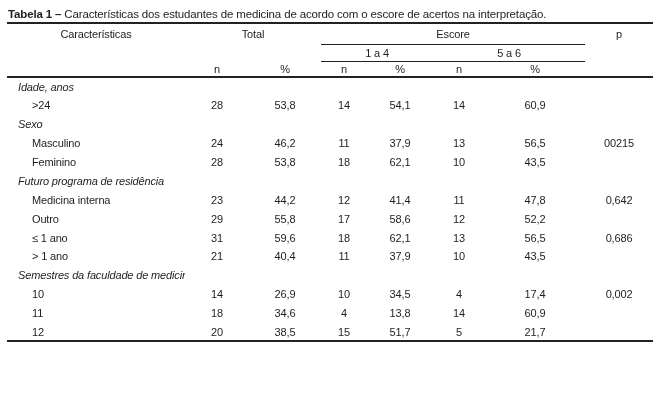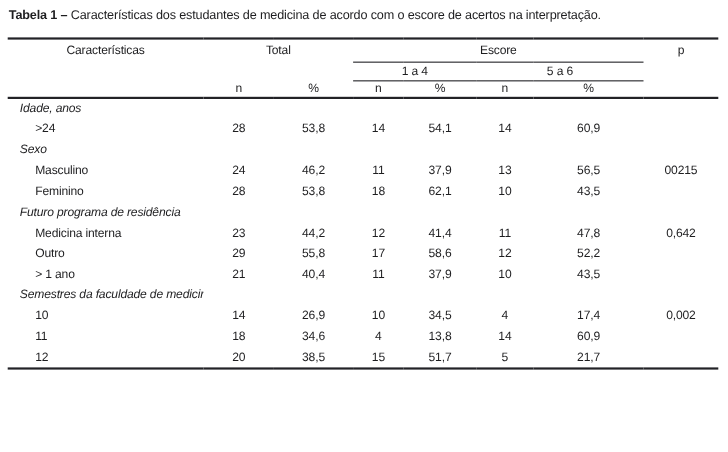--- a/index.html
+++ b/index.html
@@ -13,21 +13,21 @@
   .page { width:526px; height:411px; padding:7px 7px 0 7px; background:#fff; }
 
   .title-line {
     font-size:11.5px; line-height:15px; letter-spacing:-0.15px;
     white-space:nowrap; margin-left:1px;
   }
   .title-line .t-bold { font-weight:bold; }
 
   table.tbl {
     border-collapse:collapse; table-layout:fixed;
-    width:646px; margin-top:12px;
+    width:646px; margin-top:0;
     border-top:2px solid #222226;
   }
   .tbl th, .tbl td {
     font-size:11px; font-weight:normal; letter-spacing:-0.15px;
     padding:0; vertical-align:middle; overflow:hidden; white-space:nowrap;
   }
   
   tr.hdr-a th { height:21px; text-align:center; }
   tr.hdr-b th { height:17px; }
   tr.hdr-c th { height:17px; text-align:center; }
@@ -147,20 +147,30 @@
           <td class="label data">Outro</td>
           <td class="num">29</td>
           <td class="num">55,8</td>
           <td class="num">17</td>
           <td class="num">58,6</td>
           <td class="num">12</td>
           <td class="num">52,2</td>
           <td class="num"></td>
         </tr>
         <tr>
+          <td class="label data">≤ 1 ano</td>
+          <td class="num">31</td>
+          <td class="num">59,6</td>
+          <td class="num">18</td>
+          <td class="num">62,1</td>
+          <td class="num">13</td>
+          <td class="num">56,5</td>
+          <td class="num">0,686</td>
+        </tr>
+        <tr>
           <td class="label data">&gt; 1 ano</td>
           <td class="num">21</td>
           <td class="num">40,4</td>
           <td class="num">11</td>
           <td class="num">37,9</td>
           <td class="num">10</td>
           <td class="num">43,5</td>
           <td class="num"></td>
         </tr>
         <tr>

